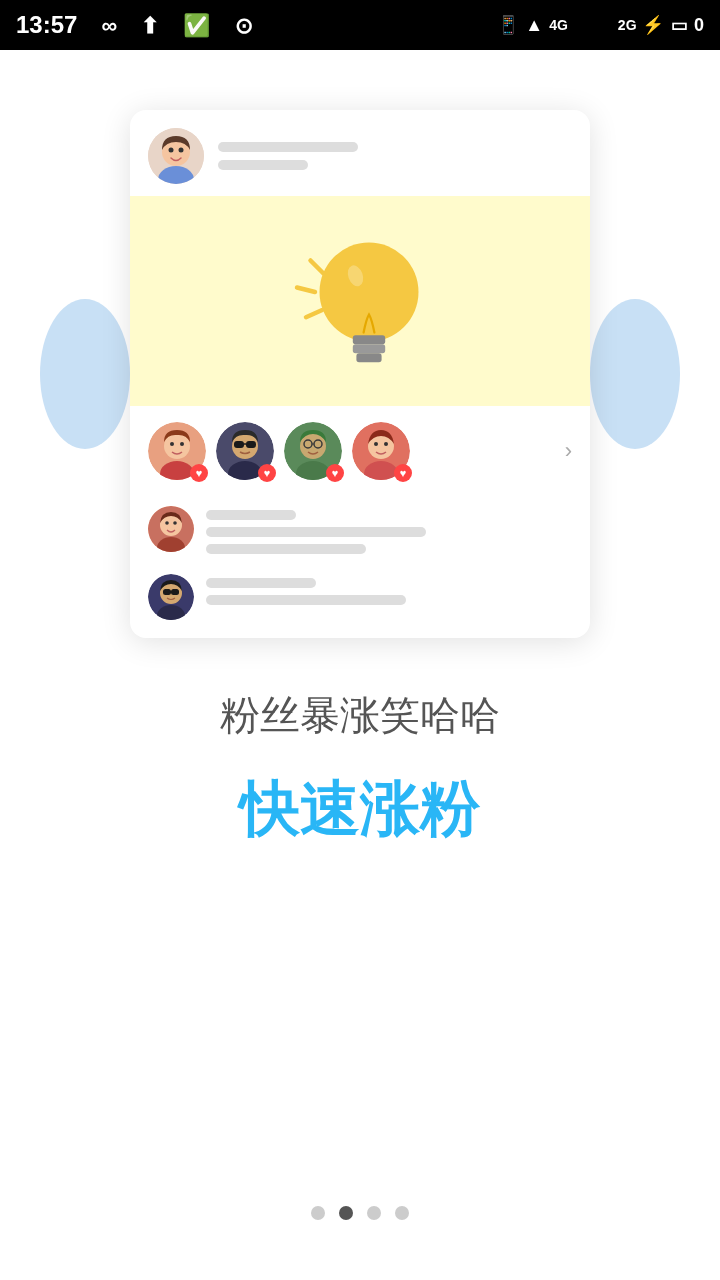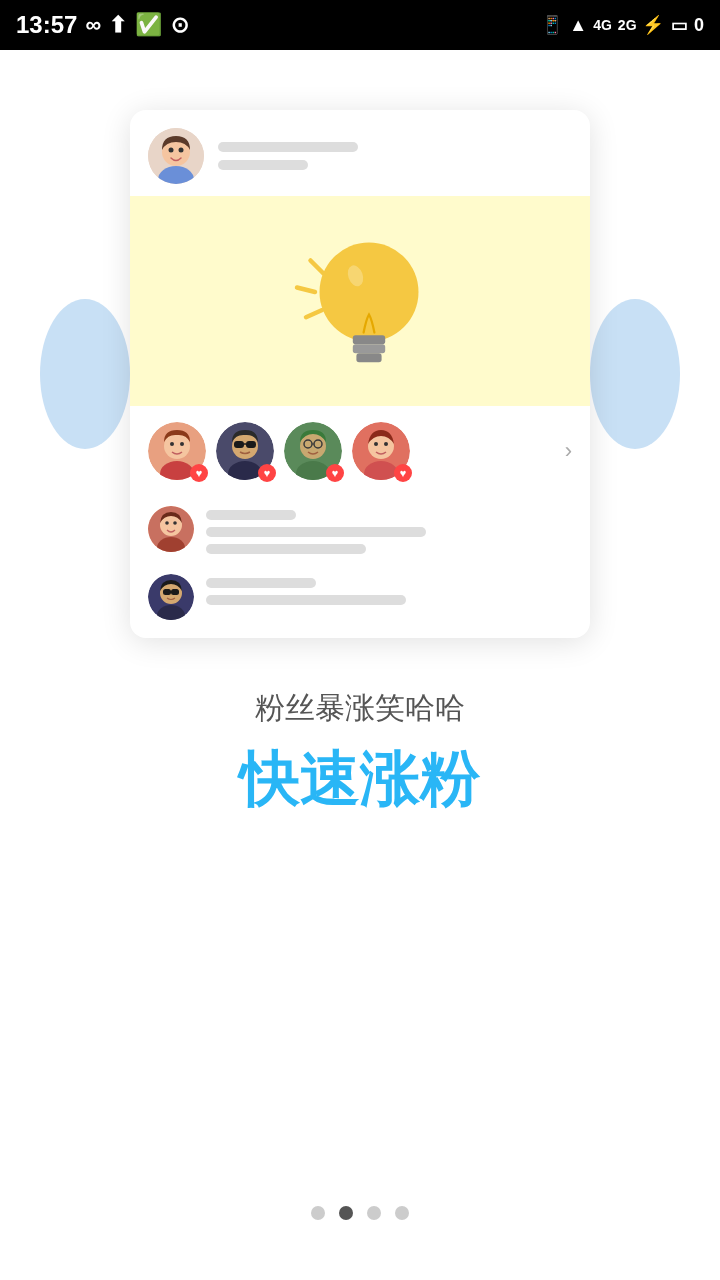--- a/index.html
+++ b/index.html
@@ -22,22 +22,22 @@
       display: flex;
       align-items: center;
       justify-content: space-between;
       padding: 0 16px;
       color: #fff;
       font-size: 22px;
       font-weight: bold;
     }
     .status-left {
       display: flex;
-      align-items: center;
-      gap: 8px;
+      align-items: flex-end;
+      gap: 24px;
     }
     .status-right {
       display: flex;
       align-items: center;
       gap: 6px;
       font-size: 18px;
     }
     .status-time { font-size: 24px; font-weight: bold; }
 
     
@@ -222,23 +222,23 @@
       z-index: 10;
       box-shadow: 0 2px 8px rgba(229,57,53,0.5);
     }
 
     
     .text-section {
       margin-top: 50px;
       text-align: center;
     }
     .subtitle-text {
-      font-size: 30px;
+      font-size: 40px;
       color: #555;
-      margin-bottom: 10px;
+      margin-bottom: 26px;
     }
     .main-title {
       font-size: 60px;
       font-weight: bold;
       color: #29b6f6;
     }
 
     
     .dots {
       position: absolute;
@@ -268,21 +268,21 @@
     <span class="status-time">13:57</span>
     <span>∞</span>
     <span>⬆</span>
     <span>✅</span>
     <span>⊙</span>
   </div>
   <div class="status-right">
     <span>📱</span>
     <span>▲</span>
     <span style="font-size:14px;">4G</span>
-    <span style="font-size:14px;">2G</span>
+    <span style="font-size:14px;margin-left:44px;">2G</span>
     <span>⚡</span>
     <span>▭</span>
     <span>0</span>
   </div>
 </div>
 
 <div class="main">
 
   <div class="card-wrapper">
     <div class="side-circle-left"></div>

